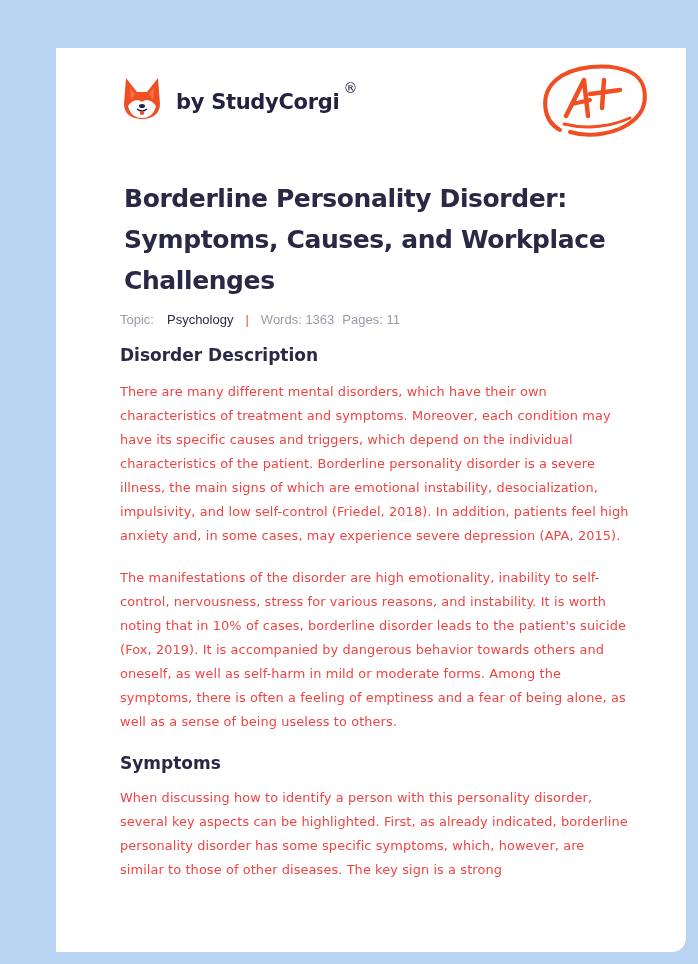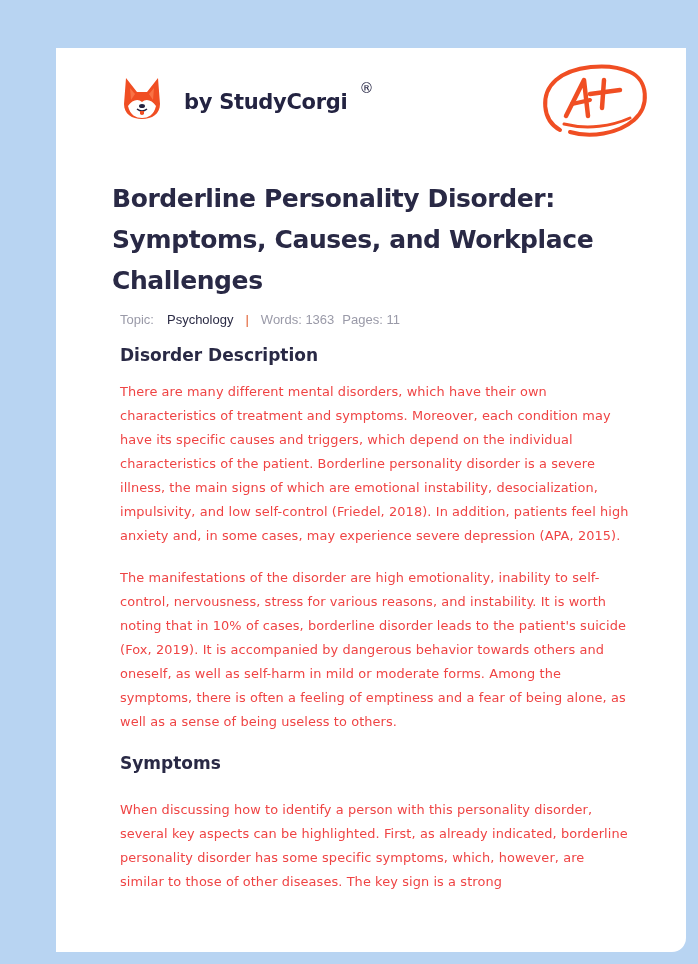--- a/index.html
+++ b/index.html
@@ -16,21 +16,20 @@
     width: 630px; height: 904px;
     background: #ffffff;
     border-radius: 0 0 14px 0;
     overflow: hidden;
   }
   .logo {
     position: absolute;
     left: 66px; top: 28px;
     display: flex; align-items: center;
     height: 44px;
-    gap: 8px;
   }
   .logo svg { display: block; }
   .brand {
     font-family: "DejaVu Sans", sans-serif;
     font-weight: bold;
     font-size: 21px;
     color: #232341;
     margin-left: 14px;
     margin-top: 8px;
     letter-spacing: -0.3px;
@@ -42,21 +41,21 @@
     position: relative;
     top: -10px;
     margin-left: 4px;
   }
   .grade {
     position: absolute;
     left: 482px; top: 10px;
   }
   .title {
     position: absolute;
-    left: 56px; top: 130px;
+    left: 68px; top: 130px;
     width: 530px;
     font-family: "DejaVu Sans", sans-serif;
     font-weight: bold;
     font-size: 25px;
     line-height: 41px;
     color: #292945;
     margin: 0;
     letter-spacing: -0.4px;
   }
   .meta {
@@ -83,21 +82,21 @@
     line-height: 22px;
   }
   p {
     font-family: "DejaVu Sans", sans-serif;
     font-size: 12.9px;
     line-height: 24px;
     color: #ef4444;
     margin: 0 0 18px 0;
     letter-spacing: 0.1px;
   }
-  .h2b { margin-top: 4px; margin-bottom: 24px; }
+  .h2b { margin-top: 4px; margin-bottom: 12px; }
 </style>
 </head>
 <body>
 
 <div class="card">
 
   <div class="logo">
     <span>
       <svg width="40" height="44" viewBox="0 0 40 44">
         <path d="M4 2 L15 16 L25 16 L36 2 L38 28 C38 38 30 43 20 43 C10 43 2 38 2 28 Z" fill="#f04e23"></path>

